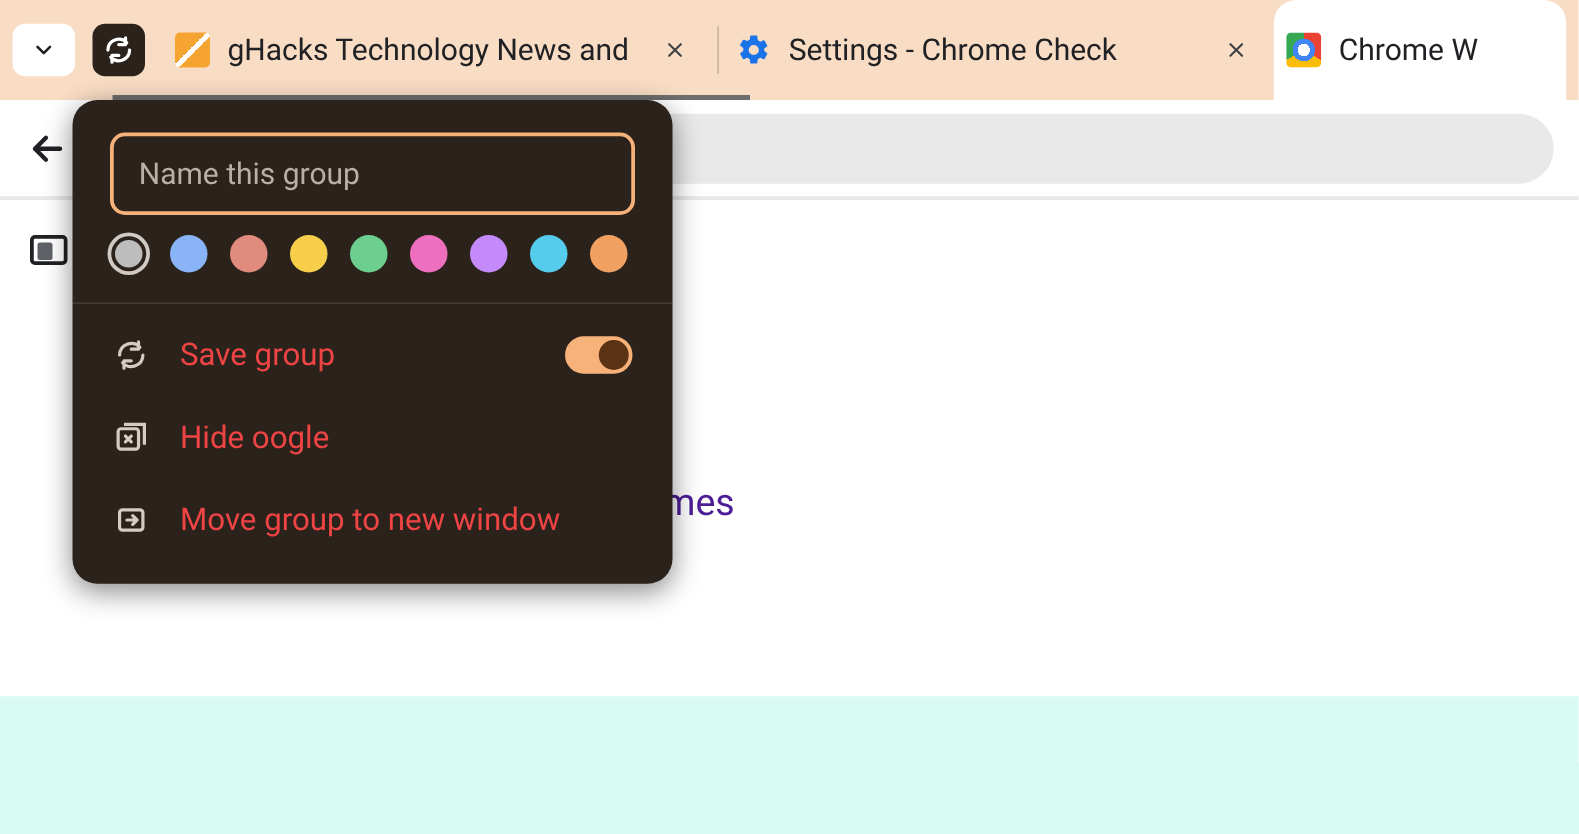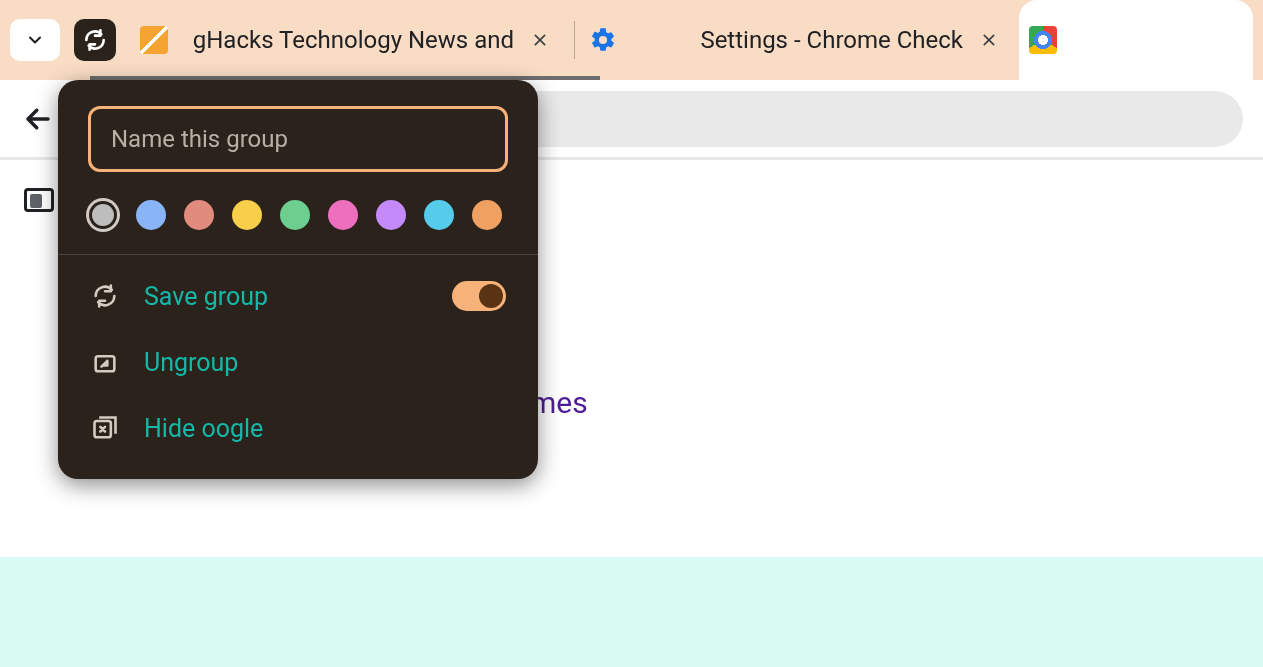--- a/index.html
+++ b/index.html
@@ -32,21 +32,20 @@
   .group-chip svg { width: 26px; height: 26px; stroke: #fff; }
   .tab {
     height: 80px;
     display: flex; align-items: center;
     padding: 0 18px 0 10px;
     position: relative;
     font-size: 24px;
     color: #202124;
     max-width: 440px;
     gap: 14px;
-    text-align: right;
   }
   .tab .favicon { width: 28px; height: 28px; flex: 0 0 28px; border-radius: 4px; }
   .tab .title { white-space: nowrap; overflow: hidden; flex: 1; }
   .tab .close { width: 24px; height: 24px; display:flex; align-items:center; justify-content:center; color:#3c4043; flex:0 0 24px;}
   .tab .close svg { width: 16px; height: 16px; }
   .tab-sep { width: 1px; height: 38px; background: rgba(0,0,0,0.25); margin: 0 4px; }
   .tab.active {
     background: #fff;
     border-top-left-radius: 18px;
     border-top-right-radius: 18px;
@@ -129,21 +128,21 @@
     left: 58px; top: 80px;
     width: 480px;
     background: #2b221c;
     border-radius: 20px;
     box-shadow: 0 6px 22px rgba(0,0,0,0.45);
     padding: 26px 0 18px;
     color: #e8e0d8;
     z-index: 100;
   }
   .group-name-input {
-    margin: 0 30px 28px;
+    margin: 0 30px 16px;
     border: 3px solid #f7b27a;
     background: transparent;
     border-radius: 12px;
     height: 66px;
     width: calc(100% - 60px);
     color:#e8e0d8;
     font-size: 24px;
     padding: 0 20px;
     outline: none;
   }
@@ -158,21 +157,21 @@
     box-shadow: 0 0 0 3px #2b221c, 0 0 0 6px #cfcac3;
     width: 22px; height: 22px;
     background:#bdbdbd;
     margin: 4px;
   }
   .menu-divider { height:1px; background: rgba(255,255,255,0.15); margin: 0 0 8px; }
   .menu-item {
     display:flex; align-items:center; gap: 24px;
     padding: 18px 32px;
     font-size: 25px;
-    color:#14b8a6;
+    color:#ef4444;
     cursor: pointer;
   }
   .menu-item .mi-icon { width: 30px; height:30px; display:flex;align-items:center;justify-content:center; color:#d5ccc1;}
   .menu-item .mi-icon svg { width: 28px; height: 28px; }
   .menu-item .label { flex:1; }
   .toggle {
     width: 54px; height: 30px; border-radius: 16px;
     background: #f7b27a; position: relative;
   }
   .toggle .knob {
@@ -234,20 +233,21 @@
     <span class="title">Settings - Chrome Check</span>
     <span class="close">
       <svg viewBox="0 0 24 24">
           <path d="M5 5l14 14M19 5L5 19" stroke="#3c4043" stroke-width="2.5" stroke-linecap="round"></path>
         </svg>
     </span>
   </div>
 
   <div class="tab active" style="flex:1">
     <div class="favicon fav-chrome"></div>
+    <span class="title">Chrome W</span>
   </div>
 
   <div class="group-underline"></div>
 </div>
 
 <div class="toolbar">
   <div class="nav-btn">
     <svg viewBox="0 0 24 24">
         <path d="M20 12H4M11 5l-7 7 7 7" fill="none" stroke="#202124" stroke-width="2.8" stroke-linecap="round" stroke-linejoin="round"></path>
       </svg>
@@ -289,34 +289,34 @@
           <path d="M4 12a8 8 0 0 1 13.9-5.3M20 12a8 8 0 0 1-13.9 5.3M17 3v5h-5M7 21v-5h5" fill="none" stroke="currentColor" stroke-width="2.2" stroke-linecap="round" stroke-linejoin="round"></path>
         </svg>
     </span>
     <span class="label">Save group</span>
     <div class="toggle">
         <div class="knob"></div>
       </div>
   </div>
 
 
-  <div class="menu-item">
-    <span class="mi-icon">
-      <svg viewBox="0 0 24 24">
-          <rect x="4" y="7" width="16" height="13" rx="2" fill="none" stroke="currentColor" stroke-width="2.2"></rect>
-          <path d="M9 16l5-5M14 11v4h-4" fill="none" stroke="currentColor" stroke-width="2.2" stroke-linecap="round" stroke-linejoin="round"></path>
-        </svg>
-    </span>
-    <span class="label">Ungroup</span>
-  </div>
 
   <div class="menu-item">
     <span class="mi-icon">
       <svg viewBox="0 0 24 24">
           <rect x="3" y="6" width="14" height="14" rx="2" fill="none" stroke="currentColor" stroke-width="2.2"></rect>
           <path d="M7 3h14v14" fill="none" stroke="currentColor" stroke-width="2.2"></path>
           <path d="M8 11l4 4M12 11l-4 4" stroke="currentColor" stroke-width="2.2" stroke-linecap="round"></path>
         </svg>
     </span>
     <span class="label">Hide oogle</span>
   </div>
 
+  <div class="menu-item">
+    <span class="mi-icon">
+      <svg viewBox="0 0 24 24">
+          <rect x="4" y="5" width="16" height="14" rx="2" fill="none" stroke="currentColor" stroke-width="2.2"></rect>
+          <path d="M9 12h7M13 9l3 3-3 3" fill="none" stroke="currentColor" stroke-width="2.2" stroke-linecap="round" stroke-linejoin="round"></path>
+        </svg>
+    </span>
+    <span class="label">Move group to new window</span>
+  </div>
 </div>
 
 </body></html>

